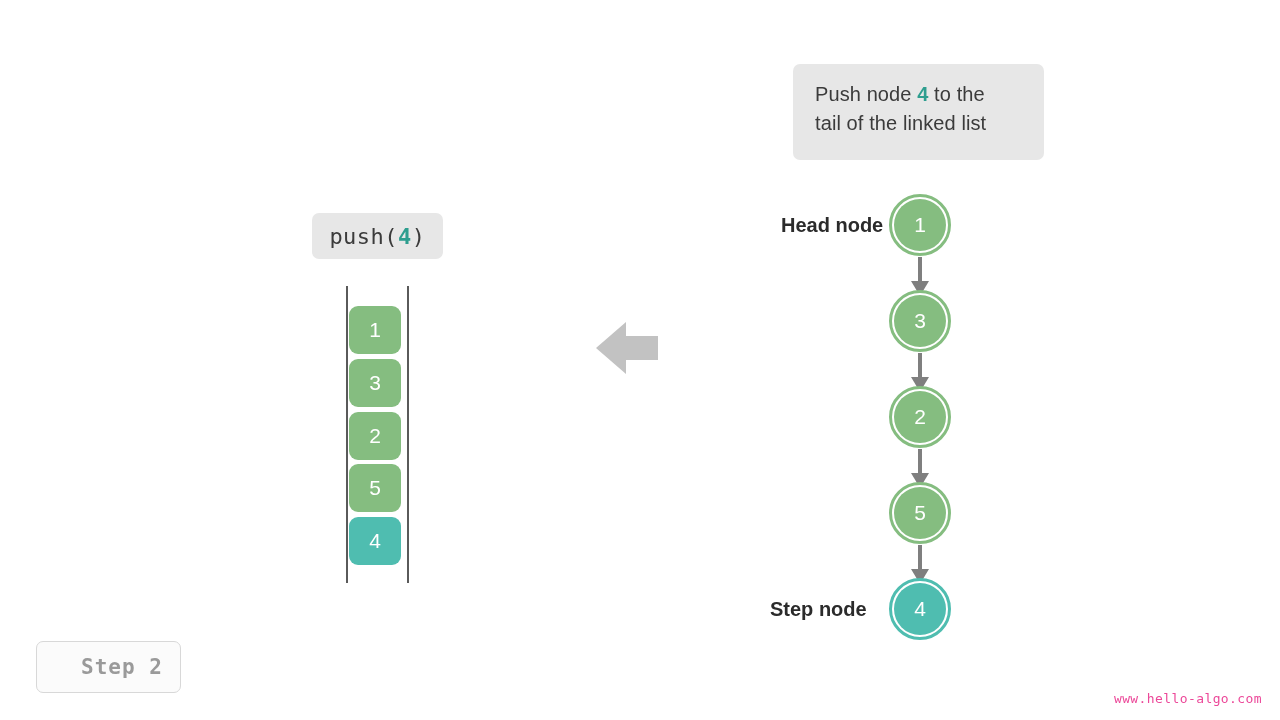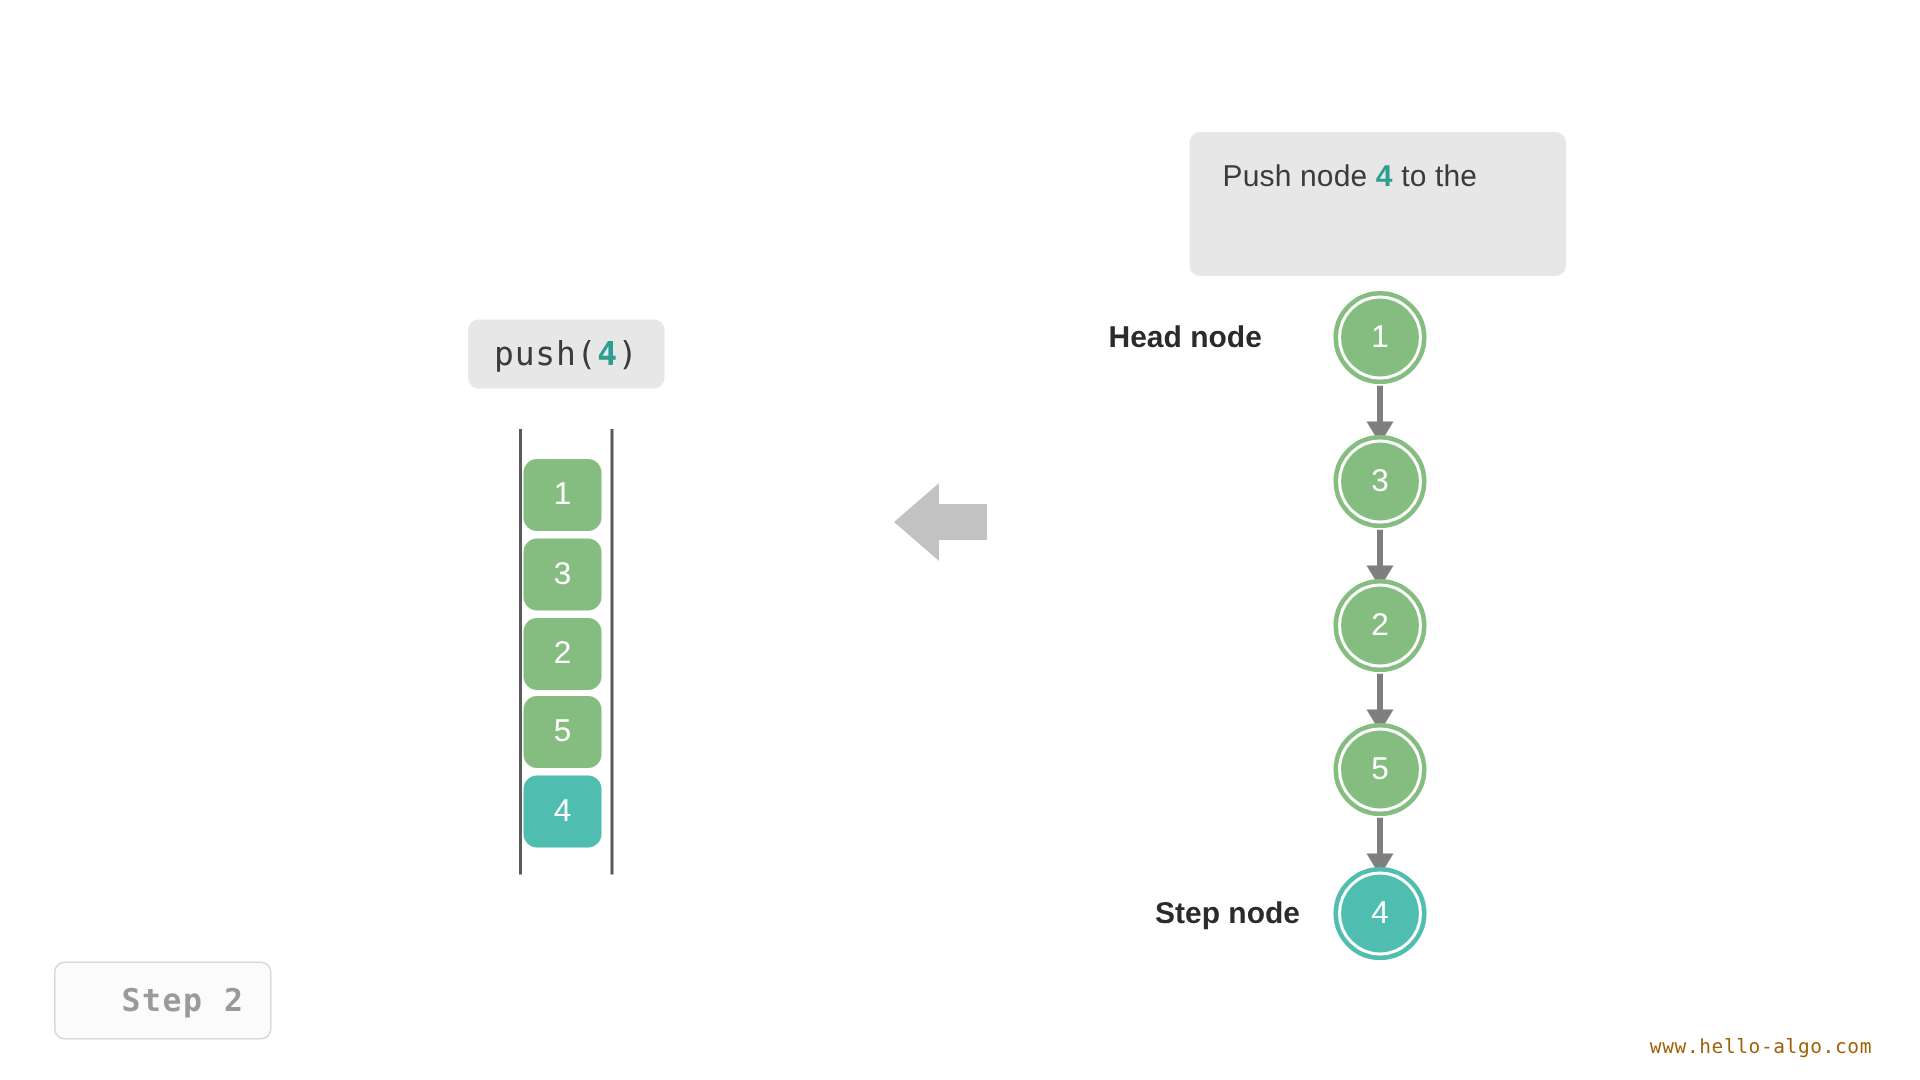--- a/index.html
+++ b/index.html
@@ -27,21 +27,20 @@
   .callout {
     position: absolute;
     left: 793px;
     top: 64px;
     width: 251px;
     height: 96px;
     background: #e7e7e7;
     border-radius: 7px;
     box-sizing: border-box;
     padding: 16px 22px 0 22px;
-    margin-top: 24px;
   }
   .callout-text {
     font-size: 20px;
     line-height: 29px;
     color: #3b3b3b;
     letter-spacing: 0.1px;
   }
   .hl {
     color: #2e9e8f;
     font-weight: bold;
@@ -149,21 +148,21 @@
     left: 903px;
   }
 
   .node-label {
     position: absolute;
     font-size: 20px;
     font-weight: bold;
     color: #2b2b2b;
     white-space: nowrap;
   }
-  .label-head { left: 739px; top: 214px; }
+  .label-head { left: 781px; top: 214px; }
   .label-tail { left: 770px; top: 598px; }
 
   
   .step-badge {
     position: absolute;
     left: 36px;
     top: 641px;
     width: 145px;
     height: 52px;
     border: 1px solid #d8d8d8;
@@ -180,36 +179,37 @@
     font-size: 21px;
     font-weight: bold;
     color: #9a9a9a;
     letter-spacing: 1px;
     white-space: pre;
   }
 
   
   .watermark {
     position: absolute;
-    right: 32px;
+    right: 18px;
     bottom: 14px;
     font-family: "DejaVu Sans Mono", "Liberation Mono", monospace;
     font-size: 13px;
-    color: #a16207;
+    color: #ec4899;
     letter-spacing: 0.4px;
   }
 </style>
 </head>
 <body>
 
 <div class="stage">
 
   <div class="callout">
     <div class="callout-text">
       <span>Push node </span><span class="hl">4</span><span> to the</span><br>
+      <span>tail of the linked list</span>
     </div>
   </div>
 
   <div class="op-chip">
     <div class="op-text"><span>push(</span><span class="hl">4</span><span>)</span></div>
   </div>
 
   <div class="rail rail-left"></div>
   <div class="rail rail-right"></div>
 

